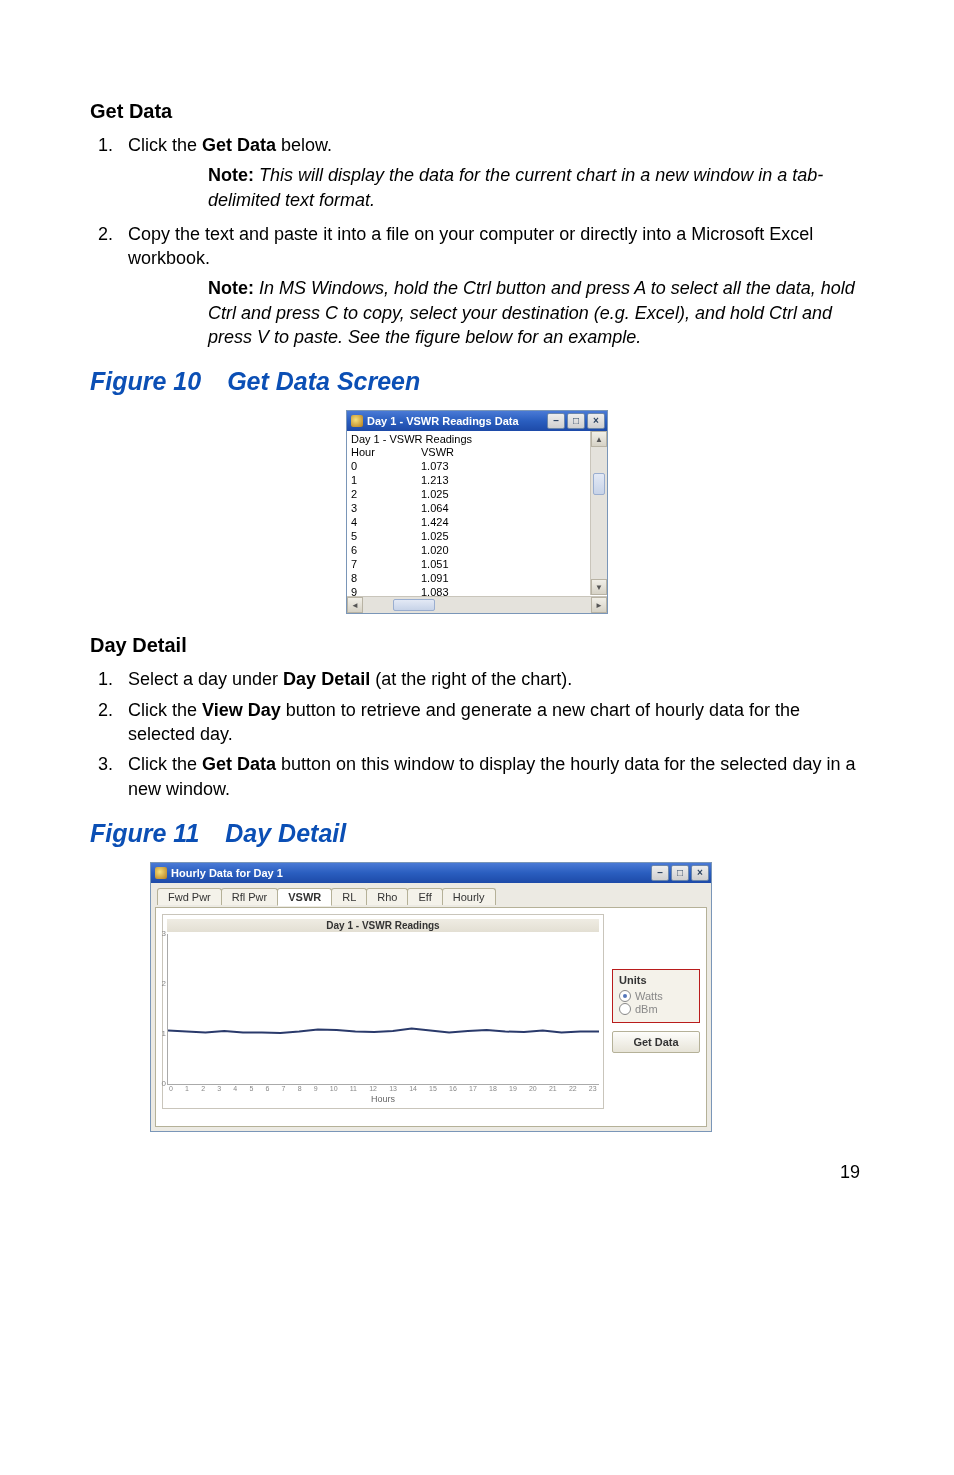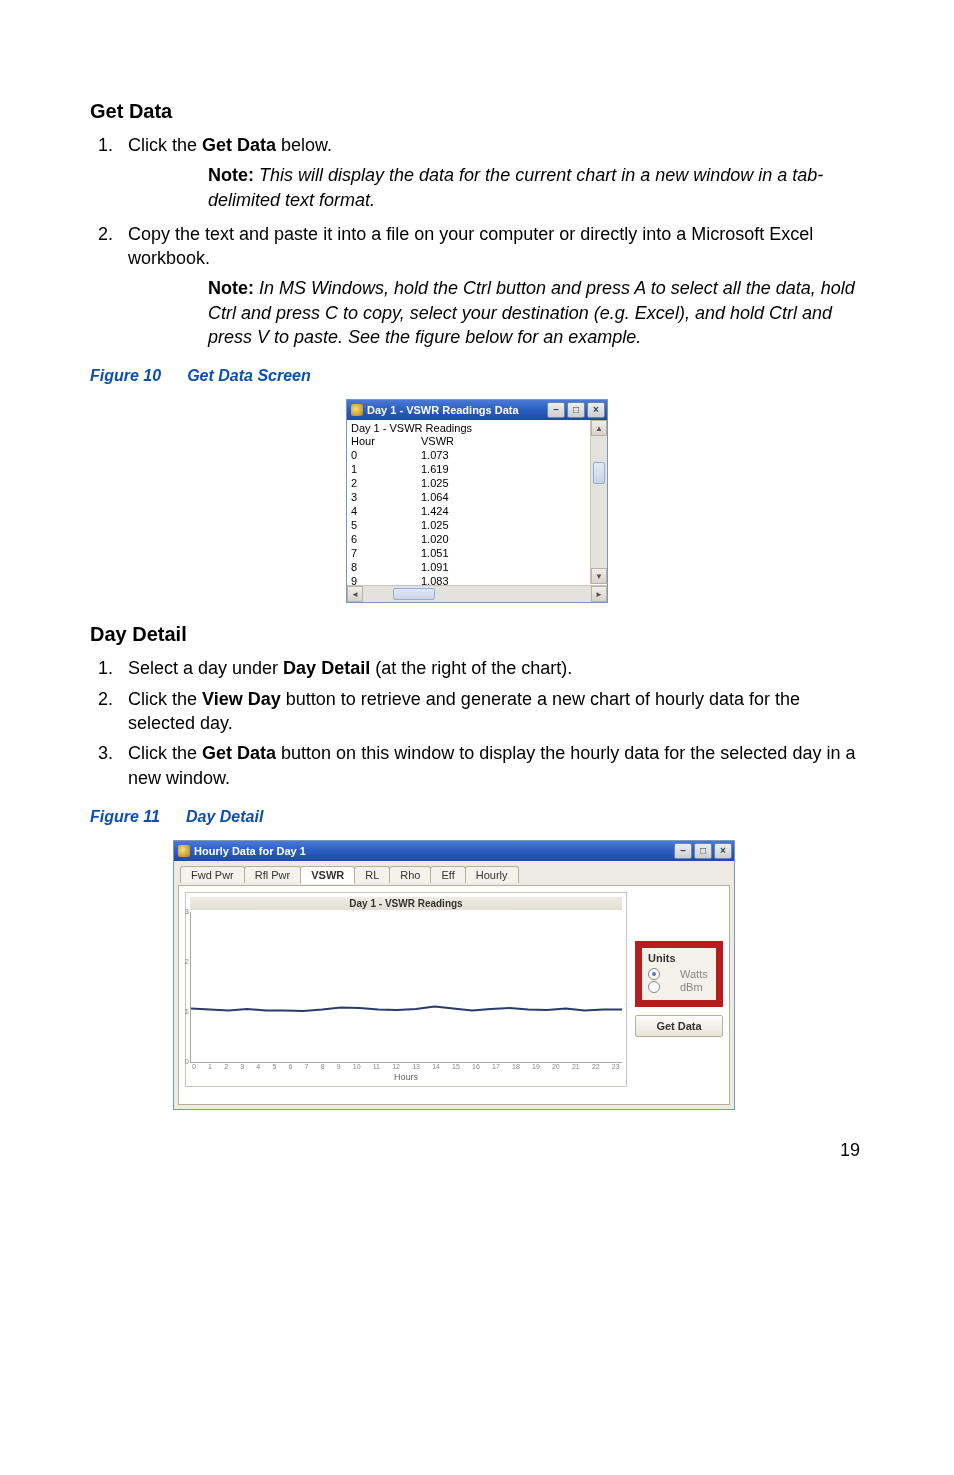--- a/index.html
+++ b/index.html
@@ -38,21 +38,21 @@
     font-weight: 700;
   }
   .note-text {
     font-style: italic;
   }
   .figcap {
     color: #0b4fb5;
     font-family: Arial, sans-serif;
     font-style: italic;
     font-weight: 700;
-    font-size: 16px;
+    font-size: 25px;
     margin: 18px 0 14px 0;
   }
   .figcap .fnum { margin-right: 26px; }
   .bold { font-weight: 700; }
   .bold-it { font-weight: 700; font-style: italic; }
   
   
   .win10 {
     width: 260px;
     margin: 0 auto 20px auto;
@@ -125,21 +125,21 @@
     background: linear-gradient(#e3e9f5,#c7d3e8);
     border:1px solid #9aaed0; border-radius:2px;
   }
   .datarow { display:flex; height:14px; align-items:center; }
   .datarow .c1 { width:70px; }
   .datarow .c2 { width:120px; }
   
   
   .win11 {
     width: 560px;
-    margin: 0 0 0 83px;
+    margin: 0 0 0 60px;
     border: 1px solid #7a96b8;
     font-family: Tahoma, Arial, sans-serif;
     font-size: 11px;
     background: #eceae3;
   }
   .win11 .body11 {
     padding: 4px;
   }
   .tabs {
     display:flex;
@@ -213,27 +213,27 @@
     text-align:center; font-size:9px; color:#666; margin-top:2px;
   }
   .sidepanel {
     width:88px;
     display:flex;
     flex-direction:column;
     justify-content:center;
     gap:8px;
   }
   .unitsbox {
-    border:7px solid #b91c1c;
+    border:1px solid #b91c1c;
     padding:4px 6px 6px 6px;
     background:#f4f2ea;
   }
   .unitsbox .gtitle { font-size:11px; color:#333; margin-bottom:4px; font-weight:700;}
   .radio {
-    display:flex; align-items:center; gap:20px;
+    display:flex; align-items:center; gap:4px;
     font-size:11px; color:#888;
     margin:1px 0;
   }
   .radio .dot {
     width:10px; height:10px; border:1px solid #888; border-radius:50%;
     display:flex; align-items:center; justify-content:center;
     background:#fff;
   }
   .radio.sel .dot::after {
     content:""; width:4px; height:4px; background:#5577bb; border-radius:50%;
@@ -298,21 +298,21 @@
         <span class="c1">Hour</span>
         <span class="c2">VSWR</span>
       </div>
       <div id="win10rows">
           <div class="datarow">
             <span class="c1">0</span>
             <span class="c2">1.073</span>
           </div>
           <div class="datarow">
             <span class="c1">1</span>
-            <span class="c2">1.619</span>
+            <span class="c2">1.213</span>
           </div>
           <div class="datarow">
             <span class="c1">2</span>
             <span class="c2">1.025</span>
           </div>
           <div class="datarow">
             <span class="c1">3</span>
             <span class="c2">1.064</span>
           </div>
           <div class="datarow">

